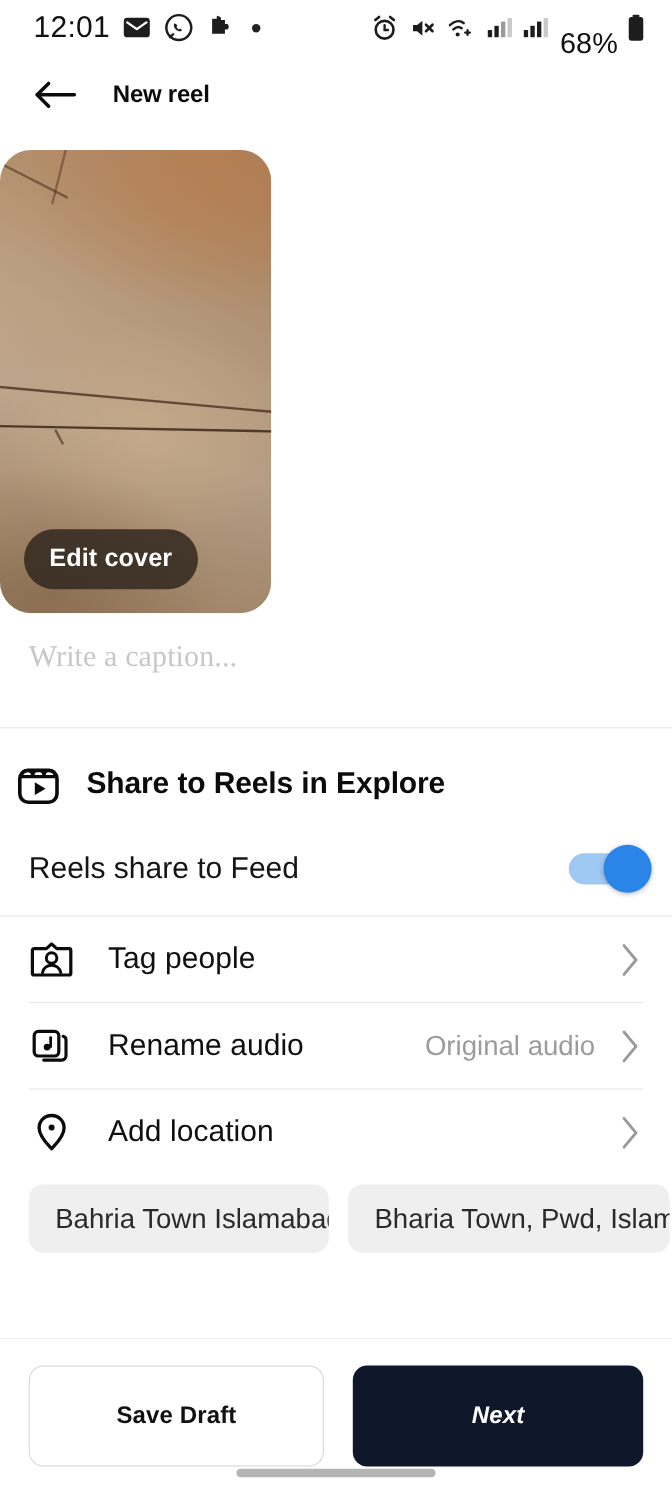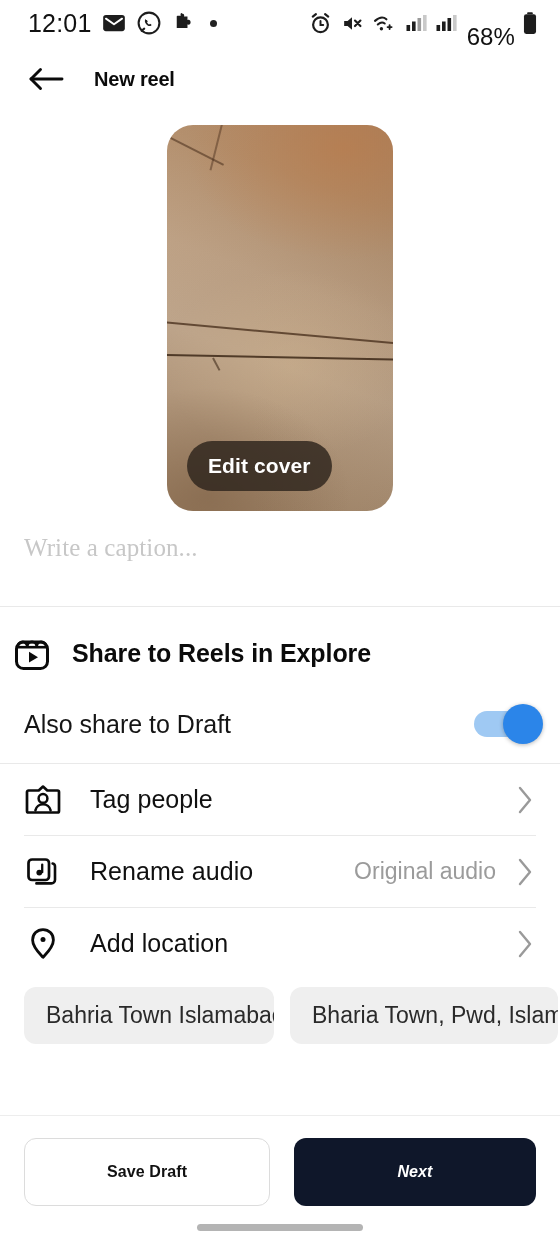--- a/index.html
+++ b/index.html
@@ -41,21 +41,21 @@
     display: flex; align-items: center; justify-content: center;
   }
   .header-title {
     font-size: 20px; font-weight: bold; color: #0b0b0b;
     margin-left: 26px; letter-spacing: -0.2px;
   }
 
   
   .media-area {
     flex: 0 0 408px;
-    display: flex; align-items: center; justify-content: center;
+    display: flex; align-items: center; justify-content: flex-start;
     padding-top: 4px;
   }
   .cover {
     position: relative;
     width: 226px; height: 386px;
     border-radius: 26px;
     overflow: hidden;
     background:
       linear-gradient(148deg, rgba(255,255,255,0.05) 0%, rgba(0,0,0,0.10) 100%),
       linear-gradient(200deg, #a87f5c 0%, #b08a66 18%, #bfa183 42%, #c3a88c 60%, #b79a7c 78%, #a98a6a 100%);
@@ -148,23 +148,23 @@
   
   .bottom-bar {
     position: absolute; left: 0; right: 0; bottom: 0;
     background: #ffffff;
     border-top: 1px solid #ededed;
     padding: 22px 24px 0 24px;
     height: 130px;
   }
   .btn-row { display: flex; gap: 24px; }
   .btn {
-    height: 68px; border-radius: 12px;
+    height: 84px; border-radius: 12px;
     display: flex; align-items: center; justify-content: center;
-    font-size: 16px; font-weight: bold; letter-spacing: .1px;
+    font-size: 20px; font-weight: bold; letter-spacing: .1px;
   }
   .btn-draft { flex: 0 0 246px; border: 1px solid #dcdcdc; color: #111; background: #fff; }
   .btn-next { flex: 1; background: #0f172a; color: #ffffff; font-style: italic; }
   .gesture-bar {
     position: absolute; left: 50%; transform: translateX(-50%);
     bottom: 14px; width: 166px; height: 7px;
     border-radius: 4px; background: #b4b4b4;
   }
 </style>
 </head>
@@ -268,21 +268,21 @@
         <rect x="4.5" y="9" width="31" height="26.5" rx="7" fill="none" stroke="#0b0b0b" stroke-width="3"></rect>
         <path d="M4.5 14.2 H35.5" stroke="#0b0b0b" stroke-width="2.6"></path>
         <path d="M6 13.5 a4.6 4.6 0 0 1 9.2 0 M15.4 13.5 a4.6 4.6 0 0 1 9.2 0 M24.8 13.5 a4.6 4.6 0 0 1 9.2 0" fill="none" stroke="#0b0b0b" stroke-width="2.6"></path>
         <path d="M17 18.8 L26 24.2 L17 29.6 Z" fill="#0b0b0b"></path>
       </svg>
       <div class="explore-title">Share to Reels in Explore</div>
     </div>
   </div>
 
   <div class="toggle-row">
-    <div class="toggle-label">Also share to Draft</div>
+    <div class="toggle-label">Reels share to Feed</div>
     <div class="switch">
       <div class="knob"></div>
     </div>
   </div>
   <div class="divider"></div>
 
   <div class="options">
 
     <div class="opt-row">
       <div class="opt-icon">

